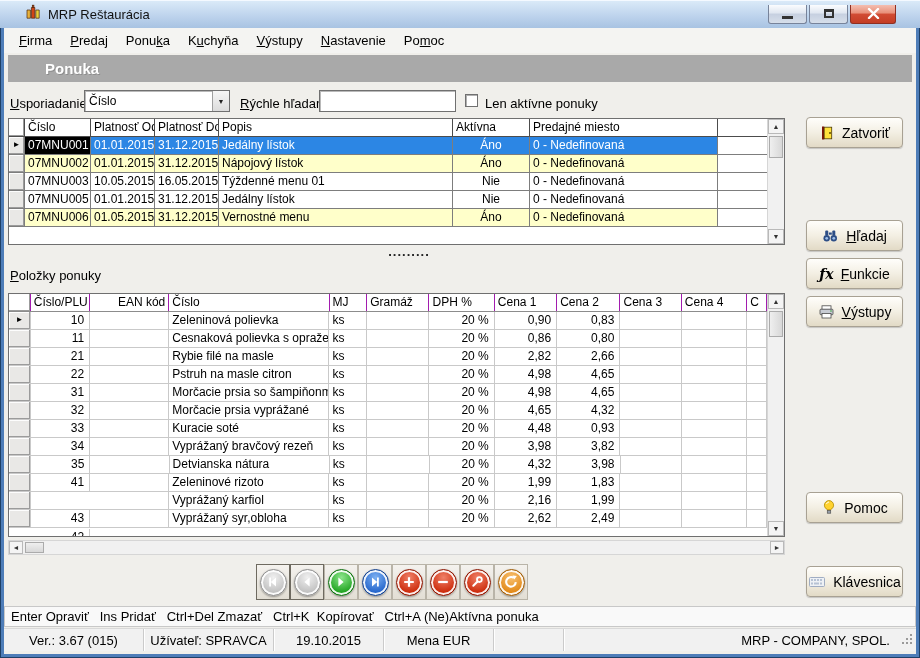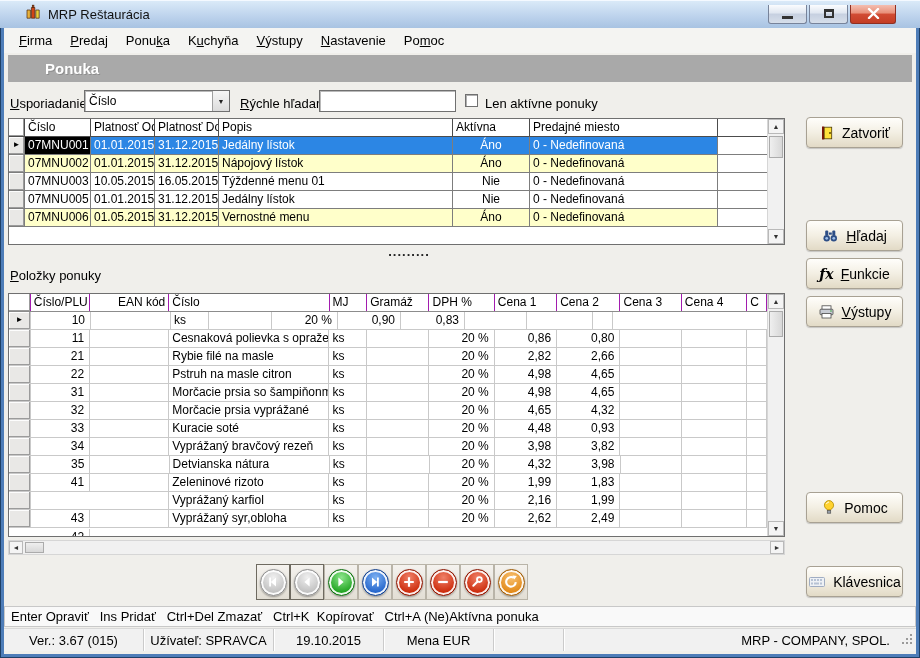--- a/index.html
+++ b/index.html
@@ -254,20 +254,21 @@
             <span class="g-cell" style="width: 63px;">Cena 1</span>
             <span class="g-cell" style="width: 64px;">Cena 2</span>
             <span class="g-cell" style="width: 62px;">Cena 3</span>
             <span class="g-cell" style="width: 66px;">Cena 4</span>
             <span class="g-cell" style="width: 20px;">C</span>
           </div>
           <div class="g-row">
             <span class="g-cell g-marker" style="width: 22px;">►</span>
             <span class="g-cell a-r" style="width: 60px;">10</span>
             <span class="g-cell a-l" style="width: 80px;"></span>
+            <span class="g-cell a-l" style="width: 162px;">Zeleninová polievka</span>
             <span class="g-cell a-l" style="width: 38px;">ks</span>
             <span class="g-cell a-l" style="width: 63px;"></span>
             <span class="g-cell a-r" style="width: 66px;">20 %</span>
             <span class="g-cell a-r" style="width: 63px;">0,90</span>
             <span class="g-cell a-r" style="width: 64px;">0,83</span>
             <span class="g-cell a-r" style="width: 62px;"></span>
             <span class="g-cell a-r" style="width: 66px;"></span>
             <span class="g-cell a-l" style="width: 20px;"></span>
           </div>
           <div class="g-row">

